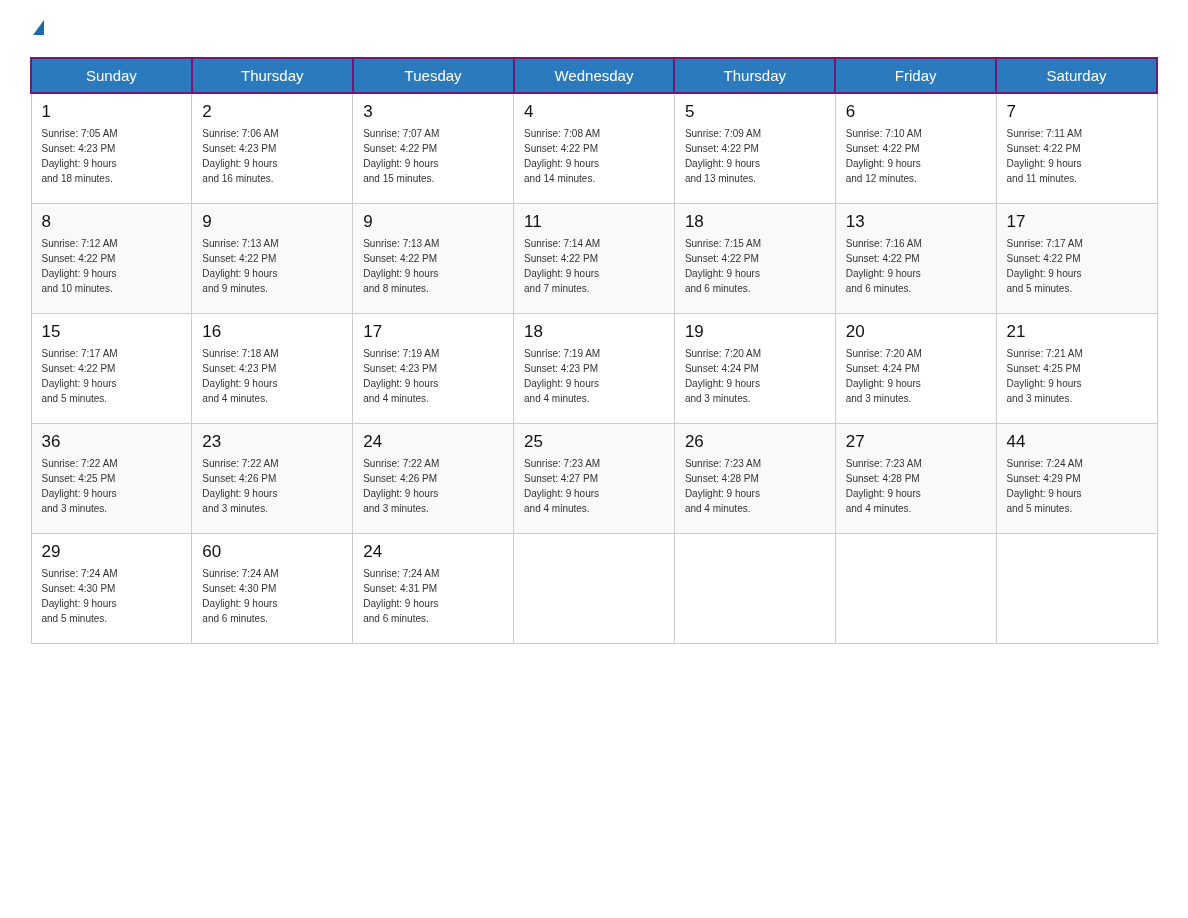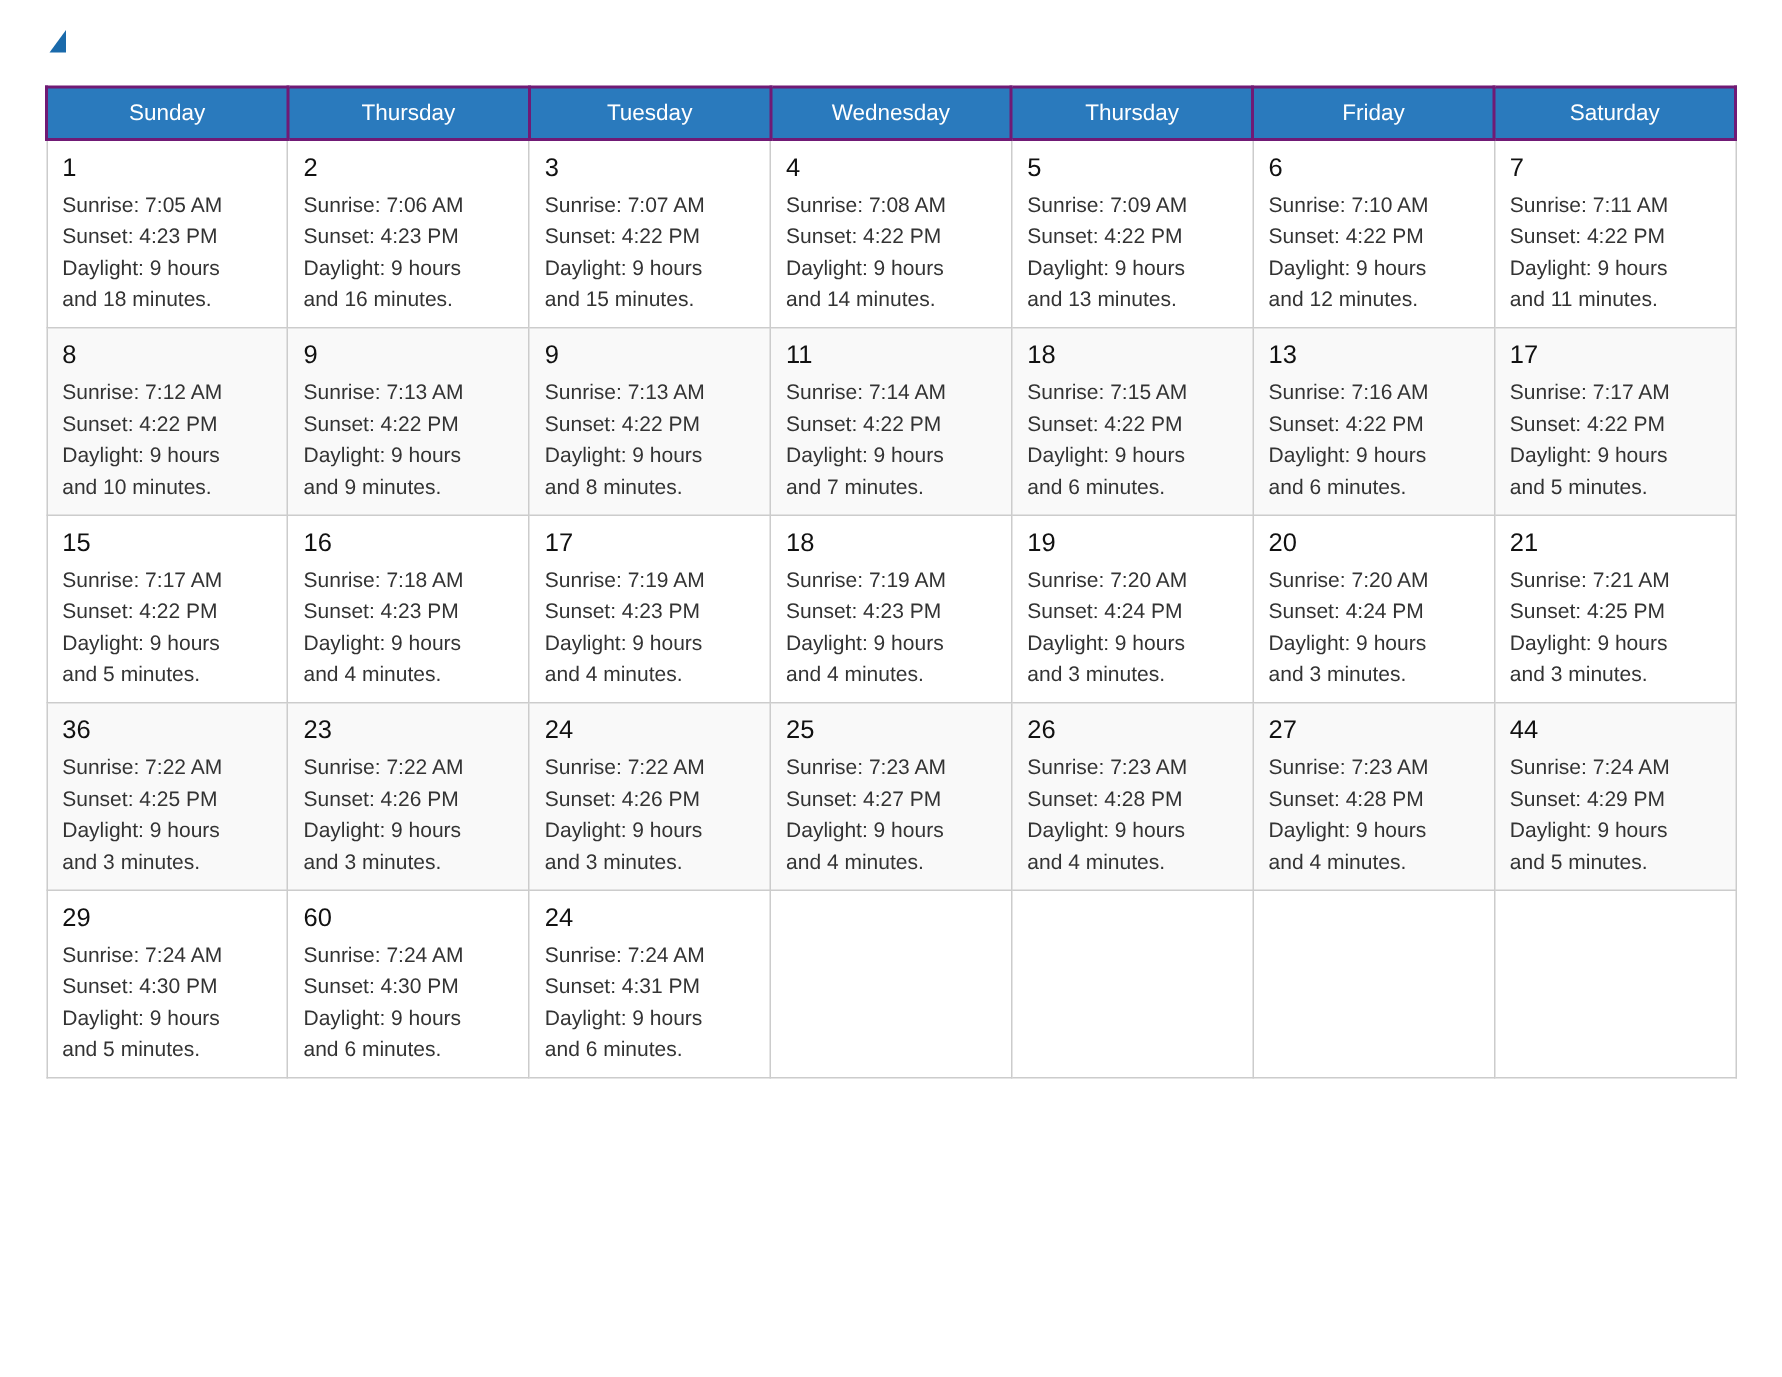--- a/index.html
+++ b/index.html
@@ -59,21 +59,21 @@
       height: 110px;
     }
     tbody tr td .day-num {
       font-size: 17px;
       font-weight: normal;
       color: #111;
       display: block;
       margin-bottom: 4px;
     }
     tbody tr td .day-info {
-      font-size: 14px;
+      font-size: 10px;
       line-height: 1.5;
       color: #333;
     }
     tbody tr:nth-child(even) td {
       background: #f9f9f9;
     }
     tbody tr:nth-child(odd) td {
       background: #fff;
     }
     td.empty {

